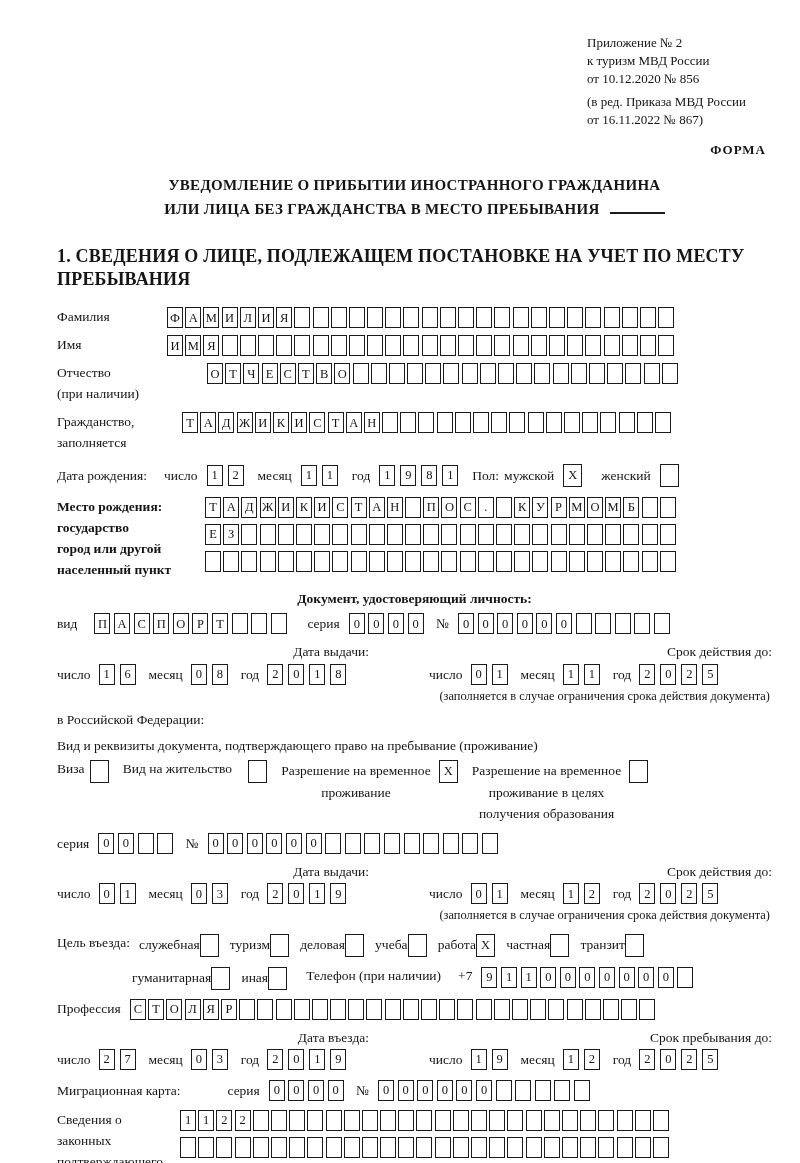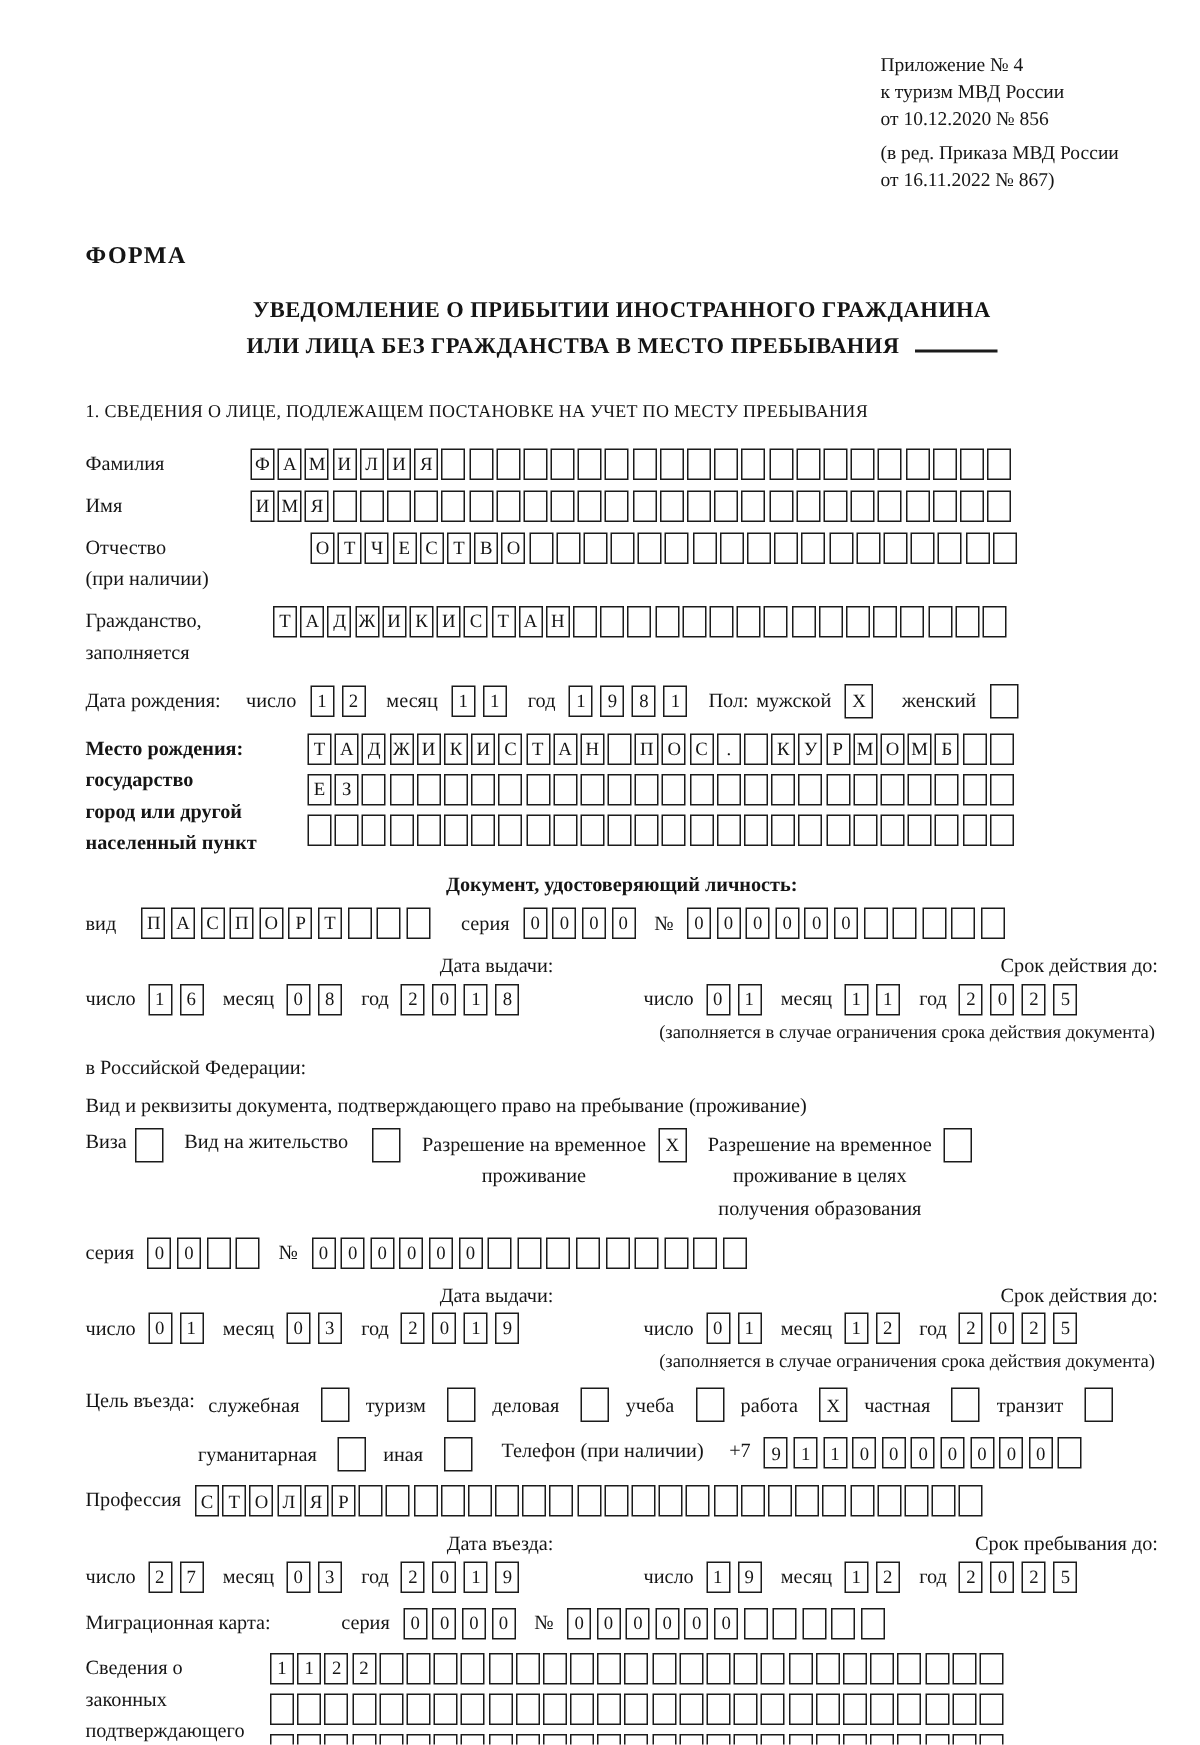--- a/index.html
+++ b/index.html
@@ -7,25 +7,25 @@
   body {
     height: 1163px; overflow: hidden;
     font-family: "Liberation Serif", "DejaVu Serif", serif;
     color: #151515; font-size: 13.5px; line-height: 1.3;
   }
   .page { padding: 34px 28px 10px 57px; position: relative; }
 
   
   .appendix { margin-left: auto; width: 185px; font-size: 13px; line-height: 1.38; }
   .appendix .amend { margin-top: 5px; }
-  .forma { text-align: left; font-weight: bold; font-size: 16px; letter-spacing: 1px; margin-top: 32px; padding-right: 6px; }
+  .forma { text-align: right; font-weight: bold; font-size: 13px; letter-spacing: 1px; margin-top: 13px; padding-right: 6px; }
 
   .title { text-align: center; font-weight: bold; font-size: 15px; line-height: 1.6; margin-top: 14px; letter-spacing: .3px; }
   .title-blank { display: inline-block; width: 55px; border-bottom: 2.4px solid #1b1b1b; margin-left: 10px; }
-  .section-heading { font-weight: normal; font-size: 12px; margin-top: 24px; letter-spacing: .2px; }
+  .section-heading { font-weight: bold; font-size: 18px; margin-top: 24px; letter-spacing: .2px; }
 
   
   .row { display: flex; align-items: flex-start; margin-top: 7px; }
   .vcenter { align-items: flex-end; }
   .lbl { flex: none; line-height: 1.55; }
   .w110 { width: 110px; } .w125 { width: 125px; } .w148 { width: 148px; font-weight: bold; }
   .w150 { width: 150px; } .w123 { width: 123px; } .w73 { width: 73px; }
 
   .cells { display: inline-flex; flex: none; }
   .cell {
@@ -51,29 +51,29 @@
   .validity-note { text-align: right; font-size: 12.4px; margin-top: 3px; padding-right: 2px; }
 
   .drow { display: flex; align-items: center; column-gap: 9px; margin-top: 10px; }
   .gapL { margin-left: 8px; }
 
   .permit-row { display: flex; align-items: flex-start; column-gap: 12px; margin-top: 6px; }
   .permit-opt { display: flex; align-items: flex-start; column-gap: 8px; }
   .permit-text { text-align: center; line-height: 1.6; }
 
   .purpose-row { display: flex; align-items: flex-start; column-gap: 9px; margin-top: 10px; flex-wrap: nowrap; }
-  .opt { display: inline-flex; align-items: center; column-gap: 14px; }
+  .opt { display: inline-flex; align-items: center; column-gap: 0; }
 </style>
 </head>
 <body>
 
 <div class="page">
 
   <div class="appendix">
-    <div>Приложение № 4</div>
+    <div>Приложение № 2</div>
     <div>к туризм МВД России</div>
     <div>от 10.12.2020 № 856</div>
     <div class="amend">(в ред. Приказа МВД России</div>
     <div>от 16.11.2022 № 867)</div>
   </div>
 
   <div class="forma">ФОРМА</div>
 
   <div class="title">
     <div>УВЕДОМЛЕНИЕ О ПРИБЫТИИ ИНОСТРАННОГО ГРАЖДАНИНА</div>

